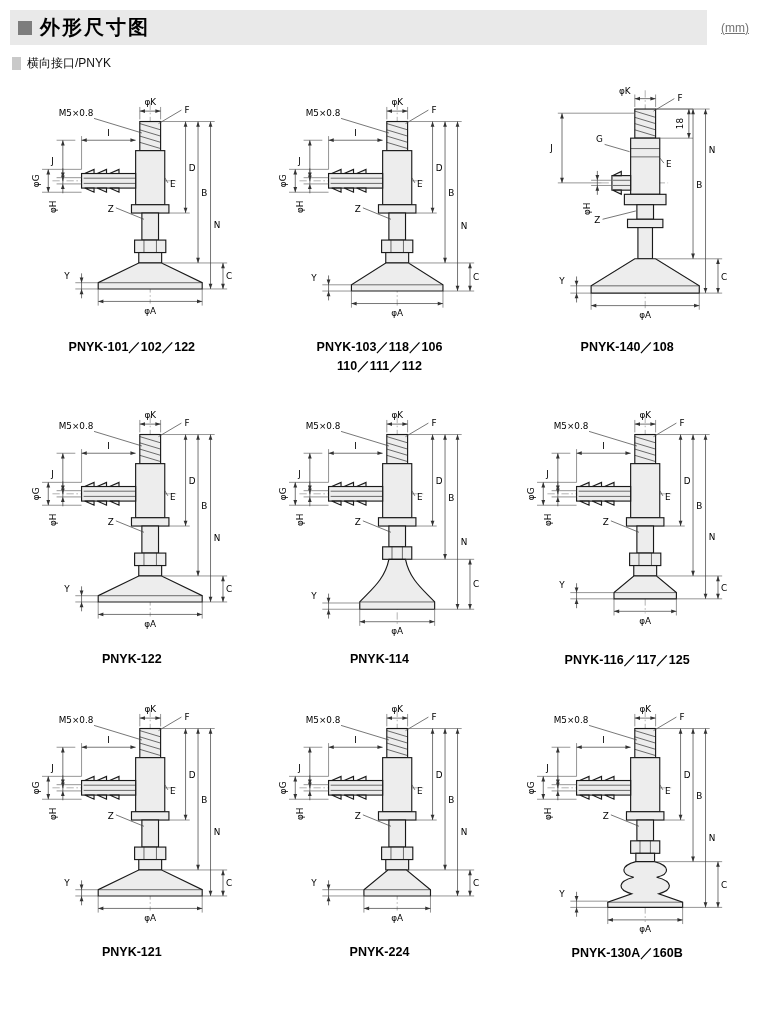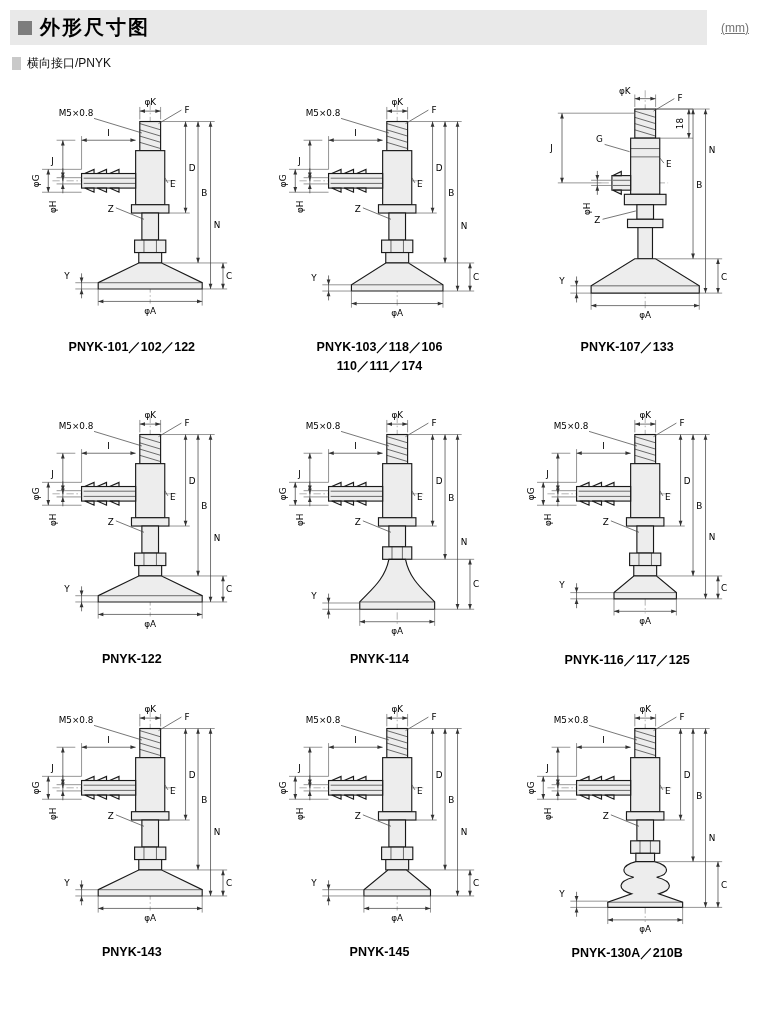--- a/index.html
+++ b/index.html
@@ -234,21 +234,21 @@
             <text x="50" y="191" text-anchor="middle">Y</text>
             <line x1="86" y1="201" x2="86" y2="217" class="ext"></line>
             <line x1="174" y1="201" x2="174" y2="217" class="ext"></line>
             <line x1="86" y1="213" x2="174" y2="213" class="dim"></line>
             <polygon points="86,213 91,211.2 91,214.8" class="ar"></polygon>
             <polygon points="174,213 169,211.2 169,214.8" class="ar"></polygon>
             <text x="130" y="225" text-anchor="middle">φA</text>
           </g>
         </svg>
         <div class="caption">PNYK-103／118／106</div>
-        <div class="caption">110／111／174</div>
+        <div class="caption">110／111／112</div>
       </div>
       <div class="fig">
         <svg viewBox="0 0 225 245" class="drawing">
           <g>
             <line x1="130" y1="8" x2="130" y2="220" class="cl"></line>
             <line x1="88" y1="97" x2="152" y2="97" class="cl"></line>
             <rect x="120" y="26" width="20" height="28" class="part"></rect>
             <line x1="120" y1="28" x2="140" y2="34" class="thin"></line>
             <line x1="120" y1="34" x2="140" y2="40" class="thin"></line>
             <line x1="120" y1="40" x2="140" y2="46" class="thin"></line>
@@ -323,21 +323,21 @@
             <polygon points="64,203 62.2,208 65.8,208" class="ar"></polygon>
             <text x="50" y="194" text-anchor="middle">Y</text>
             <line x1="78" y1="203" x2="78" y2="219" class="ext"></line>
             <line x1="182" y1="203" x2="182" y2="219" class="ext"></line>
             <line x1="78" y1="215" x2="182" y2="215" class="dim"></line>
             <polygon points="78,215 83,213.2 83,216.8" class="ar"></polygon>
             <polygon points="182,215 177,213.2 177,216.8" class="ar"></polygon>
             <text x="130" y="227" text-anchor="middle">φA</text>
           </g>
         </svg>
-        <div class="caption">PNYK-107／133</div>
+        <div class="caption">PNYK-140／108</div>
       </div>
       <div class="fig">
         <svg viewBox="0 0 225 245" class="drawing">
           <g>
             <line x1="130" y1="20" x2="130" y2="213" class="cl"></line>
             <line x1="36" y1="95" x2="156" y2="95" class="cl"></line>
             <rect x="120" y="38" width="20" height="28" class="part"></rect>
             <line x1="120" y1="40" x2="140" y2="46" class="thin"></line>
             <line x1="120" y1="46" x2="140" y2="52" class="thin"></line>
             <line x1="120" y1="52" x2="140" y2="58" class="thin"></line>
@@ -722,21 +722,21 @@
             <polygon points="64,199 62.2,204 65.8,204" class="ar"></polygon>
             <text x="50" y="189" text-anchor="middle">Y</text>
             <line x1="80" y1="199" x2="80" y2="215" class="ext"></line>
             <line x1="180" y1="199" x2="180" y2="215" class="ext"></line>
             <line x1="80" y1="211" x2="180" y2="211" class="dim"></line>
             <polygon points="80,211 85,209.2 85,212.8" class="ar"></polygon>
             <polygon points="180,211 175,209.2 175,212.8" class="ar"></polygon>
             <text x="130" y="223" text-anchor="middle">φA</text>
           </g>
         </svg>
-        <div class="caption">PNYK-143</div>
+        <div class="caption">PNYK-121</div>
       </div>
       <div class="fig">
         <svg viewBox="0 0 225 245" class="drawing">
           <g>
             <line x1="130" y1="20" x2="130" y2="213" class="cl"></line>
             <line x1="36" y1="95" x2="156" y2="95" class="cl"></line>
             <rect x="120" y="38" width="20" height="28" class="part"></rect>
             <line x1="120" y1="40" x2="140" y2="46" class="thin"></line>
             <line x1="120" y1="46" x2="140" y2="52" class="thin"></line>
             <line x1="120" y1="52" x2="140" y2="58" class="thin"></line>
@@ -822,21 +822,21 @@
             <polygon points="64,199 62.2,204 65.8,204" class="ar"></polygon>
             <text x="50" y="189" text-anchor="middle">Y</text>
             <line x1="98" y1="199" x2="98" y2="215" class="ext"></line>
             <line x1="162" y1="199" x2="162" y2="215" class="ext"></line>
             <line x1="98" y1="211" x2="162" y2="211" class="dim"></line>
             <polygon points="98,211 103,209.2 103,212.8" class="ar"></polygon>
             <polygon points="162,211 157,209.2 157,212.8" class="ar"></polygon>
             <text x="130" y="223" text-anchor="middle">φA</text>
           </g>
         </svg>
-        <div class="caption">PNYK-145</div>
+        <div class="caption">PNYK-224</div>
       </div>
       <div class="fig">
         <svg viewBox="0 0 225 245" class="drawing">
           <g>
             <line x1="130" y1="20" x2="130" y2="224" class="cl"></line>
             <line x1="36" y1="95" x2="156" y2="95" class="cl"></line>
             <rect x="120" y="38" width="20" height="28" class="part"></rect>
             <line x1="120" y1="40" x2="140" y2="46" class="thin"></line>
             <line x1="120" y1="46" x2="140" y2="52" class="thin"></line>
             <line x1="120" y1="52" x2="140" y2="58" class="thin"></line>
@@ -922,16 +922,16 @@
             <polygon points="64,210 62.2,215 65.8,215" class="ar"></polygon>
             <text x="50" y="200" text-anchor="middle">Y</text>
             <line x1="94" y1="210" x2="94" y2="226" class="ext"></line>
             <line x1="166" y1="210" x2="166" y2="226" class="ext"></line>
             <line x1="94" y1="222" x2="166" y2="222" class="dim"></line>
             <polygon points="94,222 99,220.2 99,223.8" class="ar"></polygon>
             <polygon points="166,222 161,220.2 161,223.8" class="ar"></polygon>
             <text x="130" y="234" text-anchor="middle">φA</text>
           </g>
         </svg>
-        <div class="caption">PNYK-130A／210B</div>
+        <div class="caption">PNYK-130A／160B</div>
       </div>
     </div>
 </div>
 
 </body></html>

